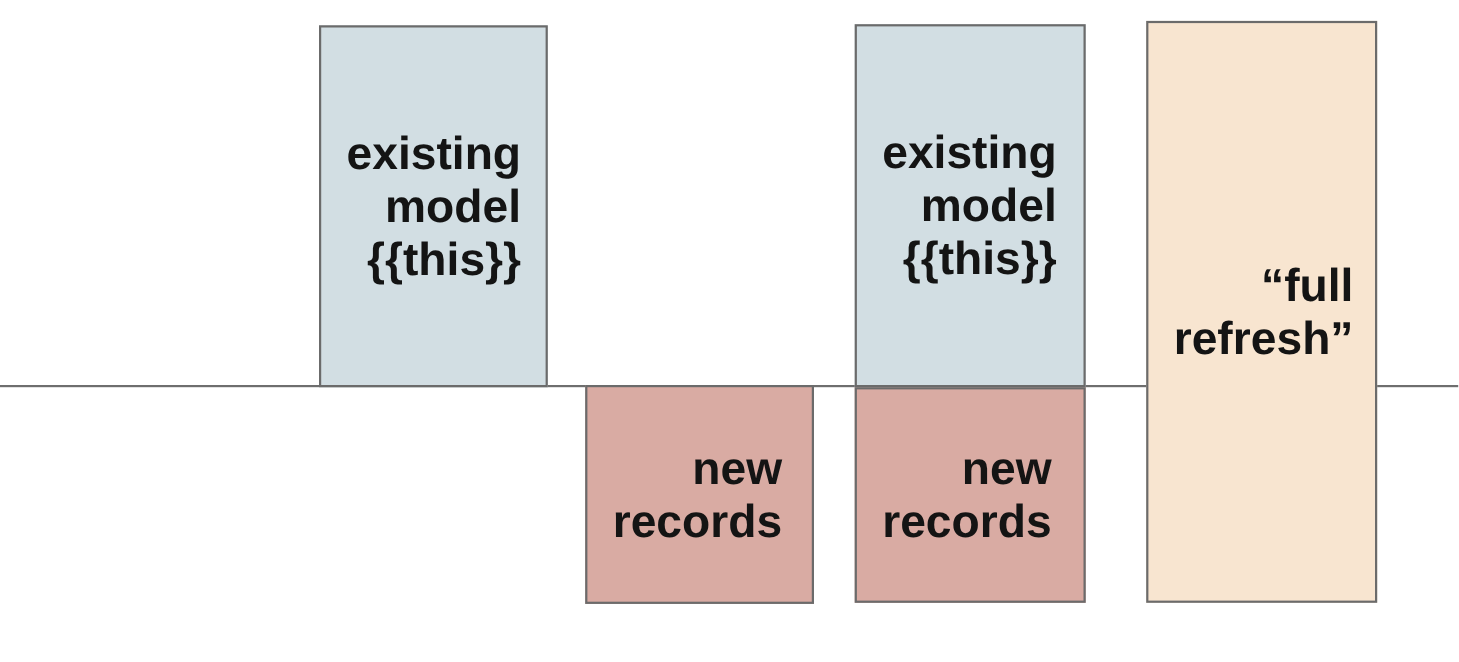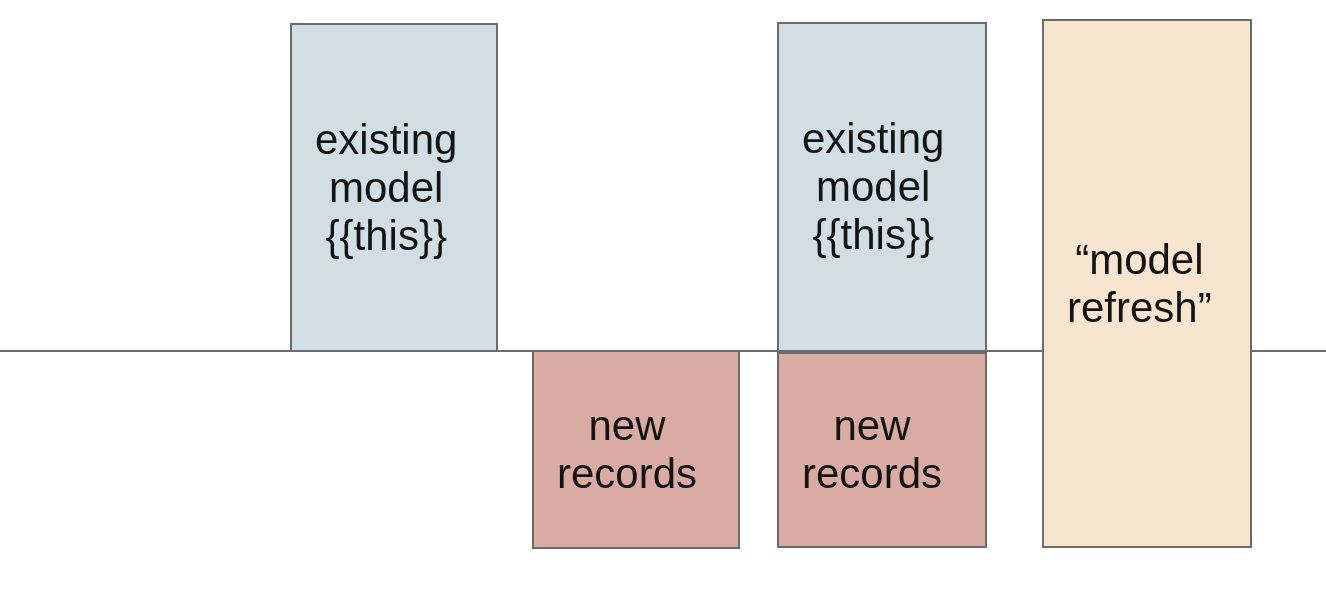--- a/index.html
+++ b/index.html
@@ -33,21 +33,22 @@
     justify-content: center;
     align-items: flex-start;
     padding-left: 23px;
     padding-right: 8px;
   }
   .box .label {
     font-size: 42px;
     line-height: 48px;
     color: #141414;
     white-space: pre-line;
-    text-align: center;
+    text-align: right;
+    font-weight: bold;
   }
   
   .box-source          { left: 36px;   top: 19px;  width: 211px; height: 529px; z-index: 1; }
   .box-existing-1      { left: 290px;  top: 23px;  width: 208px; height: 329px; z-index: 3; }
   .box-new-records-1   { left: 532px;  top: 350px; width: 208px; height: 199px; z-index: 3; }
   .box-existing-2      { left: 777px;  top: 22px;  width: 210px; height: 330px; z-index: 3; }
   .box-new-records-2   { left: 777px;  top: 352px; width: 210px; height: 196px; z-index: 3; }
   .box-full-refresh    { left: 1042px; top: 19px;  width: 210px; height: 529px; z-index: 4; }
 </style>
 </head>
@@ -74,17 +75,17 @@
 model
 {{this}}</div>
   </div>
 
   <div class="box box-new-records-2" style="background-color: rgb(217, 171, 163);">
     <div class="label">new
 records</div>
   </div>
 
   <div class="box box-full-refresh" style="background-color: rgb(248, 229, 208);">
-    <div class="label">“model
+    <div class="label">“full
 refresh”</div>
   </div>
 
 </div>
 
 </body></html>

